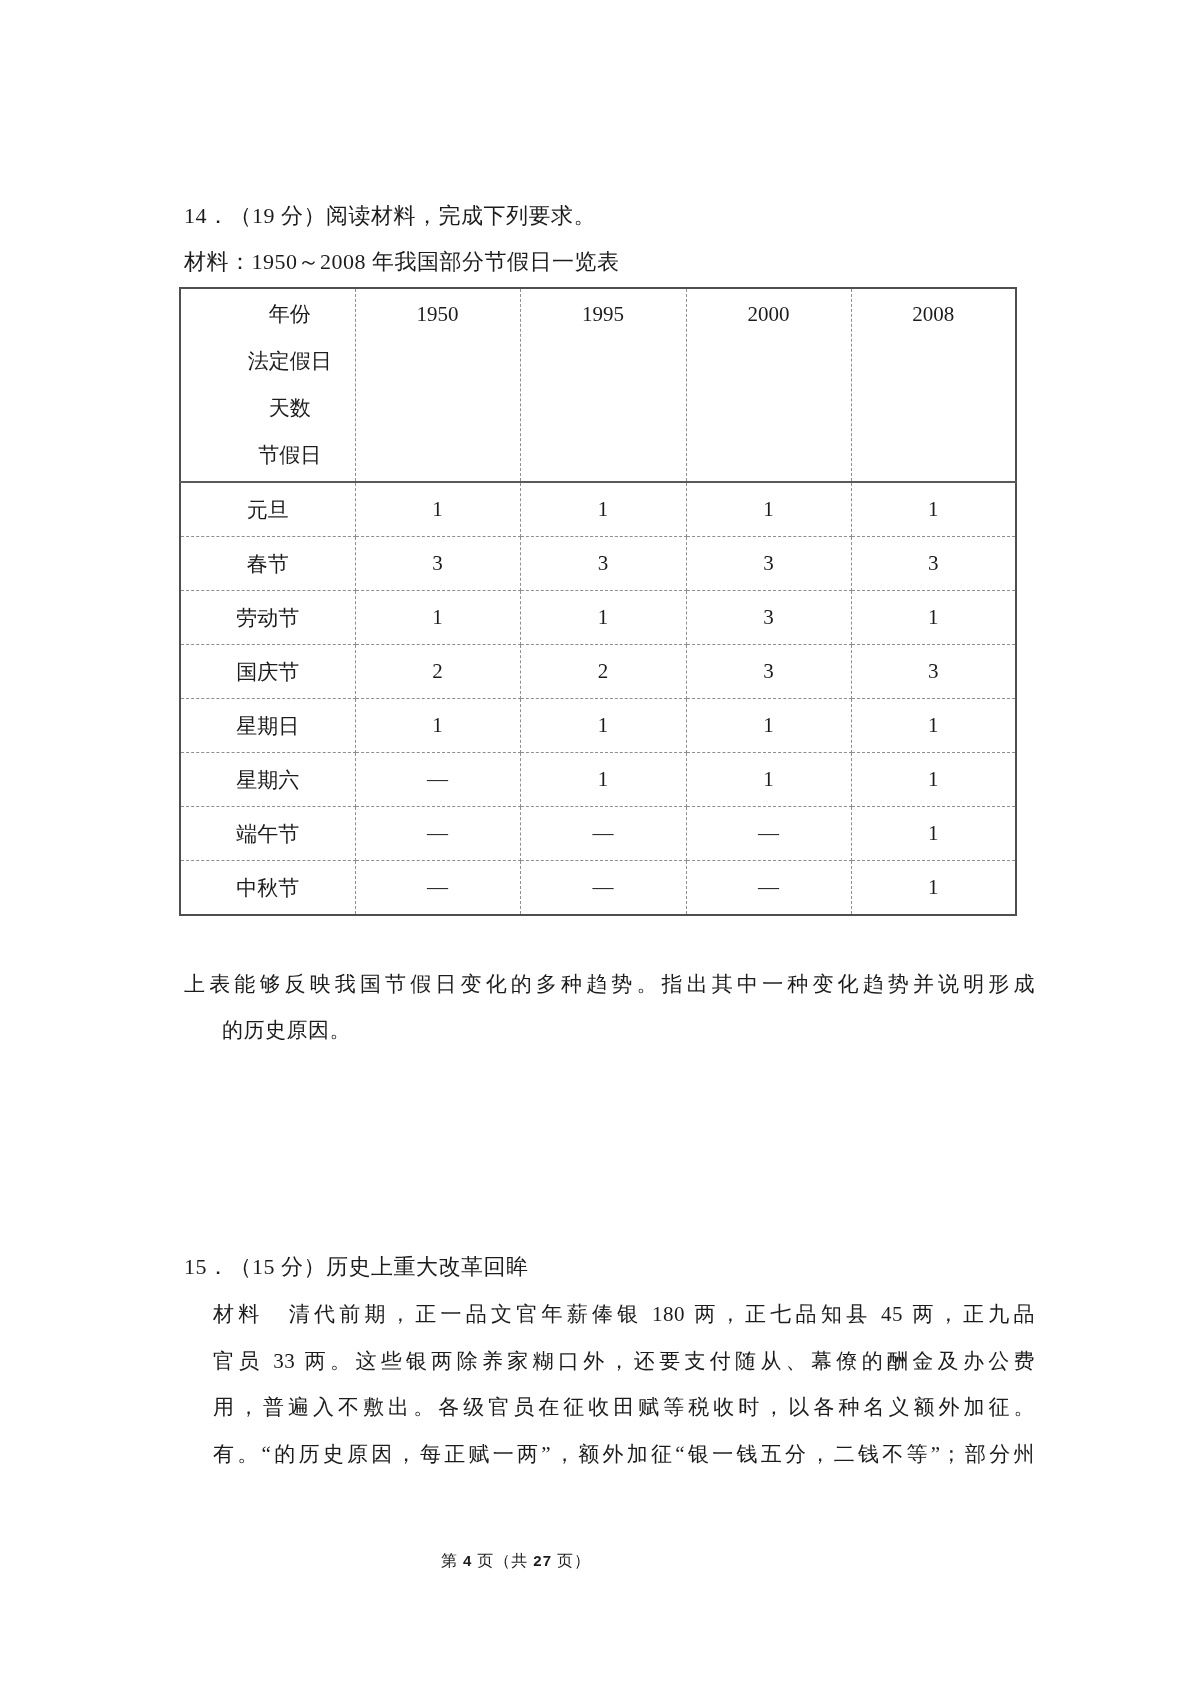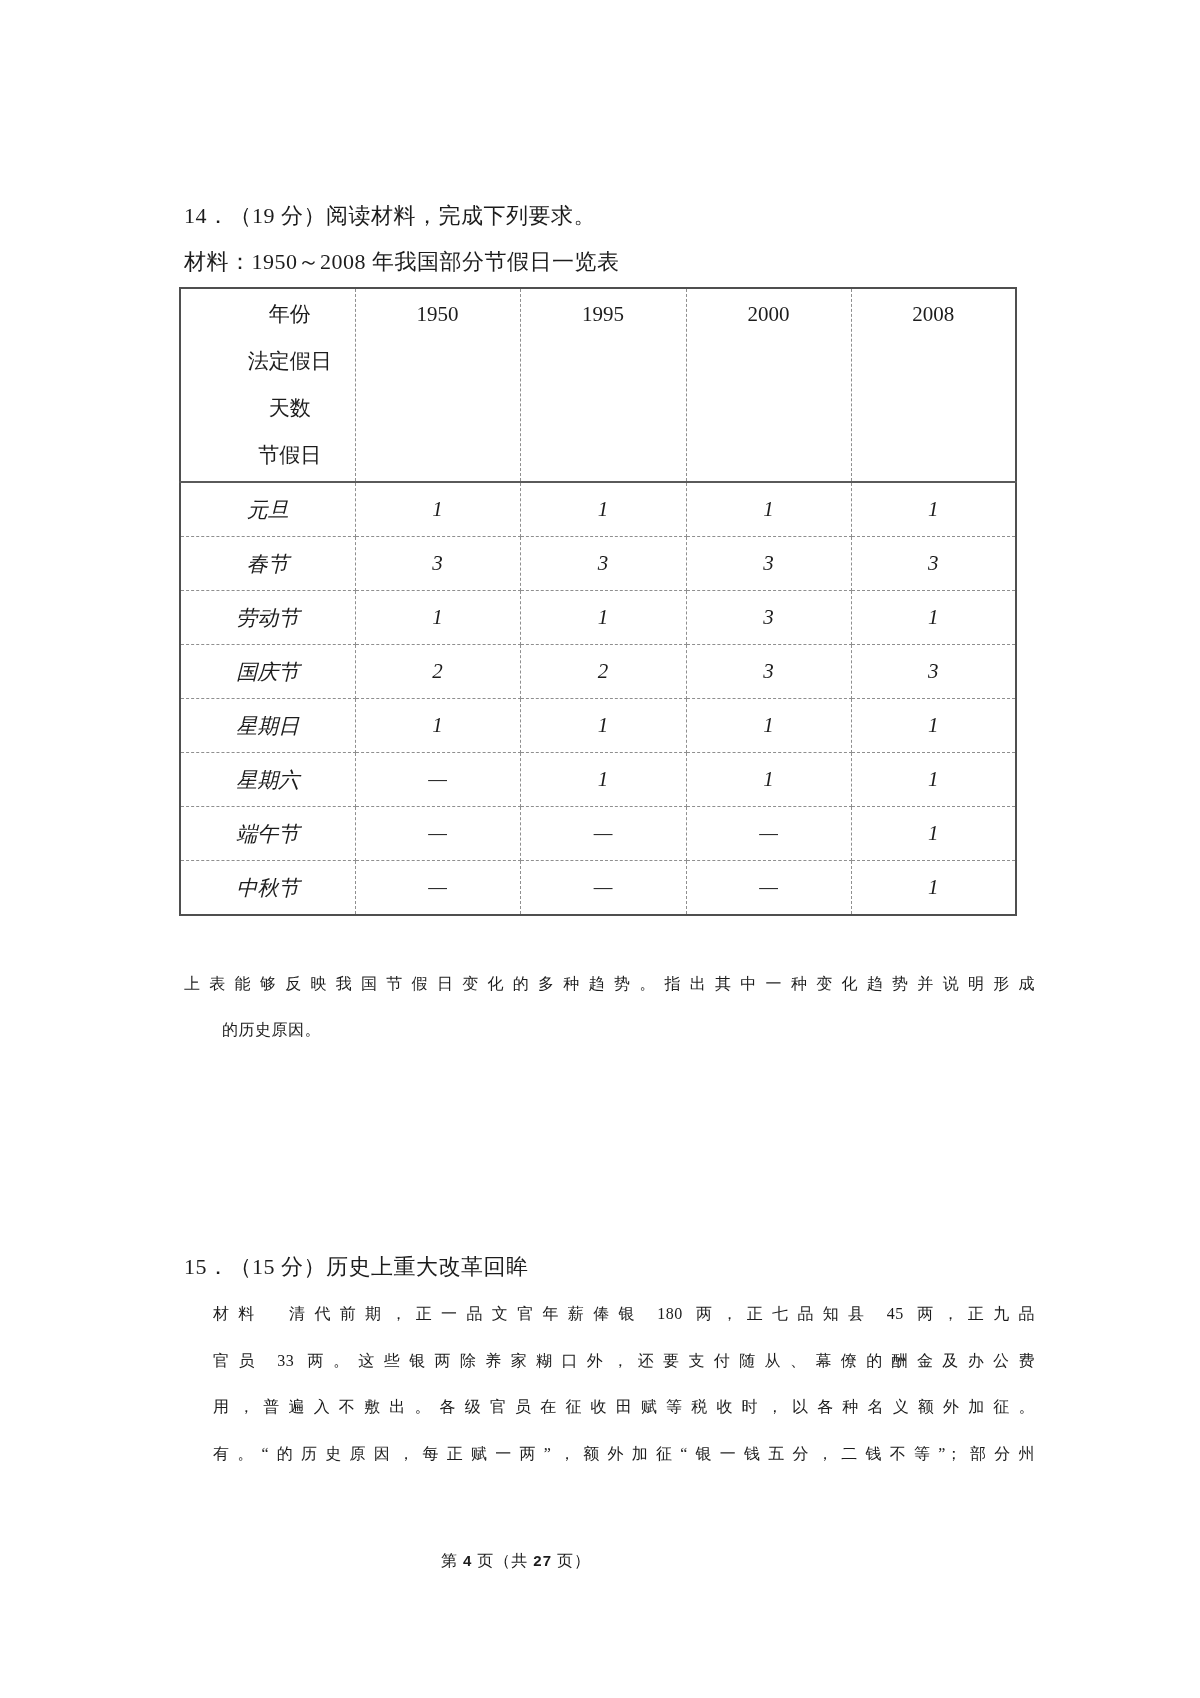--- a/index.html
+++ b/index.html
@@ -9,21 +9,21 @@
     background:#ffffff;
     font-family:"Liberation Serif","DejaVu Serif",serif;
     color:#1c1c1c;
     overflow:hidden;
   }
   .abs{position:absolute;}
   .q-heading{
     font-size:22px;line-height:30px;letter-spacing:0.5px;white-space:pre;
   }
   .body-line{
-    font-size:16px;letter-spacing:0.5px;white-space:pre;
+    font-size:21px;letter-spacing:0.5px;white-space:pre;
   }
   .jline{
     text-align:justify;
     text-align-last:justify;
     white-space:normal;
   }
   
   table.holiday{
     border-collapse:collapse;
     table-layout:fixed;
@@ -38,21 +38,21 @@
     padding:0;
     color:#1c1c1c;
   }
   tr.hdr-row td{
     height:190px;
     vertical-align:top;
     padding-top:2px;
     line-height:47px;
     border-bottom:2px solid #5a5a5a;
   }
-  tr.data-row td{height:53px;font-style:italic;}
+  tr.data-row td{height:53px;}
   .corner-line{line-height:47px;padding-left:44px;}
   
   .footer{
     width:1032px;text-align:center;
     font-size:16px;line-height:22px;letter-spacing:1px;
   }
   .footer b{font-family:"Liberation Sans","DejaVu Sans",sans-serif;font-size:15px;}
 </style>
 </head>
 <body>

